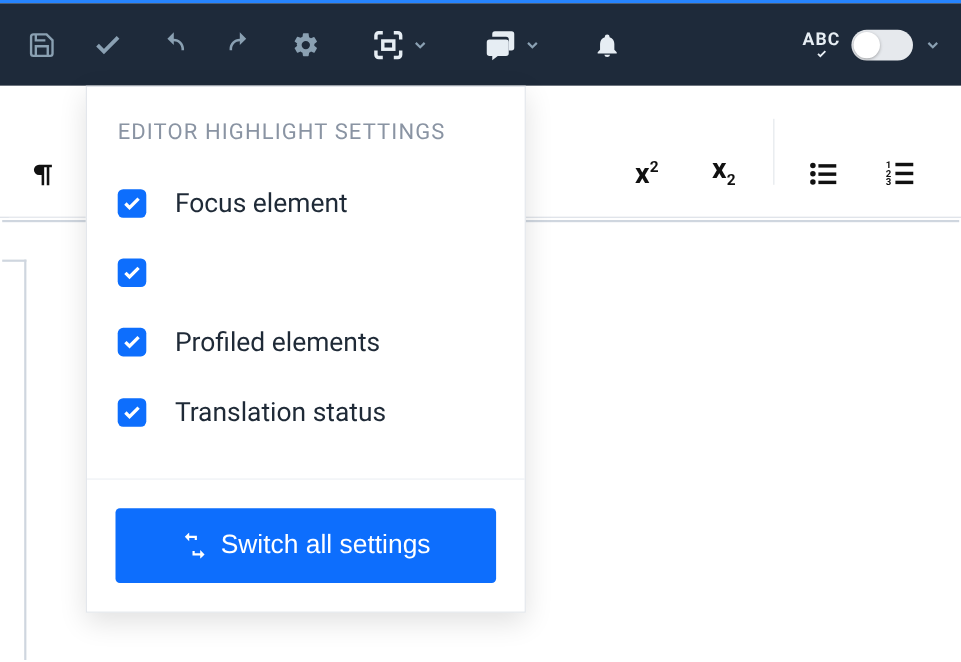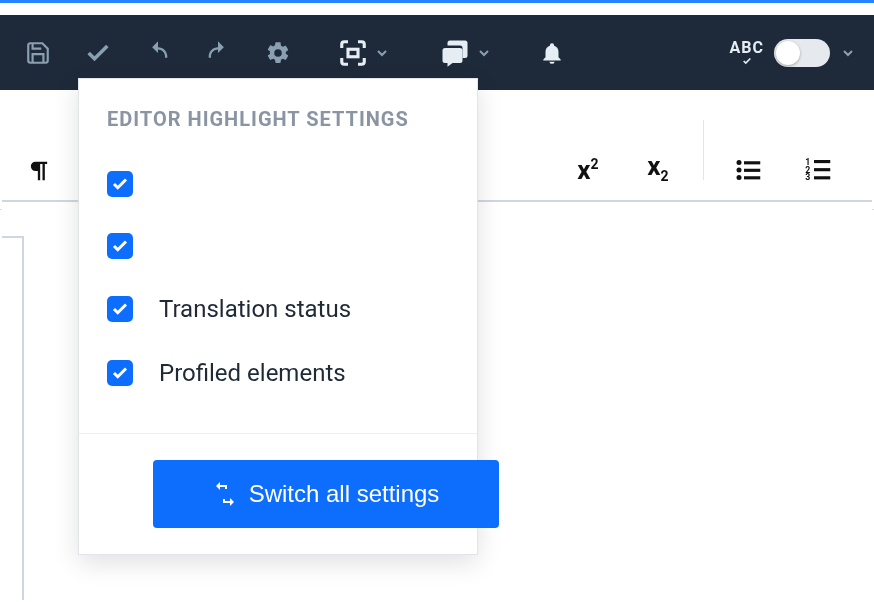--- a/index.html
+++ b/index.html
@@ -6,21 +6,20 @@
   html, body { width: 874px; height: 602px; font-family: -apple-system, BlinkMacSystemFont, "Segoe UI", Roboto, "Helvetica Neue", Arial, sans-serif; background: #fff; overflow: hidden; }
   
   .top-accent { height: 3px; background: #2684ff; }
   
   .topbar {
     height: 75px;
     background: #1e2a3a;
     display: flex;
     align-items: center;
     padding: 0 8px;
-    margin-top: 12px;
   }
   .topbar .tb-item {
     width: 60px;
     height: 60px;
     display: flex;
     align-items: center;
     justify-content: center;
     color: #8aa0b2;
     cursor: pointer;
   }
@@ -93,21 +92,21 @@
     width: 400px;
     background: #fff;
     border: 1px solid #e1e5ea;
     box-shadow: 0 8px 24px rgba(0,0,0,0.12);
     z-index: 100;
   }
   .dropdown-header {
     color: #8a94a3;
     letter-spacing: 1px;
     font-size: 20px;
-    font-weight: 700;
+    font-weight: 400;
     padding: 28px 28px 12px 28px;
   }
   .dd-options { padding: 10px 28px 28px 28px; }
   .dd-row {
     display: flex;
     align-items: center;
     gap: 26px;
     padding: 18px 0;
     cursor: pointer;
   }
@@ -123,21 +122,20 @@
     color: #fff;
     border: none;
     font-size: 24px;
     padding: 20px 10px;
     border-radius: 4px;
     display: flex;
     align-items: center;
     justify-content: center;
     gap: 12px;
     cursor: pointer;
-    margin-left: 48px;
   }
 </style>
 </head>
 <body>
 
 <div class="top-accent"></div>
 
 <div class="topbar">
   <div class="tb-item">
     <svg width="26" height="26" viewBox="0 0 24 24" fill="none" stroke="currentColor" stroke-width="2">
@@ -258,43 +256,44 @@
 
 <div class="dropdown">
   <div class="dropdown-header">EDITOR HIGHLIGHT SETTINGS</div>
   <div class="dd-options">
     <div class="dd-row">
       <div class="dd-check">
         <svg width="18" height="18" viewBox="0 0 24 24" fill="none" stroke="#fff" stroke-width="4">
             <polyline points="20 6 9 17 4 12"></polyline>
           </svg>
       </div>
+      <span class="dd-label">Focus element</span>
     </div>
     <div class="dd-row">
       <div class="dd-check">
         <svg width="18" height="18" viewBox="0 0 24 24" fill="none" stroke="#fff" stroke-width="4">
             <polyline points="20 6 9 17 4 12"></polyline>
           </svg>
       </div>
+    </div>
+    <div class="dd-row">
+      <div class="dd-check">
+        <svg width="18" height="18" viewBox="0 0 24 24" fill="none" stroke="#fff" stroke-width="4">
+            <polyline points="20 6 9 17 4 12"></polyline>
+          </svg>
+      </div>
+      <span class="dd-label">Profiled elements</span>
     </div>
     <div class="dd-row">
       <div class="dd-check">
         <svg width="18" height="18" viewBox="0 0 24 24" fill="none" stroke="#fff" stroke-width="4">
             <polyline points="20 6 9 17 4 12"></polyline>
           </svg>
       </div>
       <span class="dd-label">Translation status</span>
-    </div>
-    <div class="dd-row">
-      <div class="dd-check">
-        <svg width="18" height="18" viewBox="0 0 24 24" fill="none" stroke="#fff" stroke-width="4">
-            <polyline points="20 6 9 17 4 12"></polyline>
-          </svg>
-      </div>
-      <span class="dd-label">Profiled elements</span>
     </div>
   </div>
   <div class="dd-divider"></div>
   <div class="dd-action-wrap">
     <button class="dd-action">
       <svg width="24" height="24" viewBox="0 0 24 24" fill="#fff">
           <path d="M7 3h7v4h-2V5H7v3L3 4l4-4v3zM17 21h-7v-4h2v2h5v-3l4 4-4 4v-3z"></path>
         </svg>
       <span>Switch all settings</span>
     </button>

